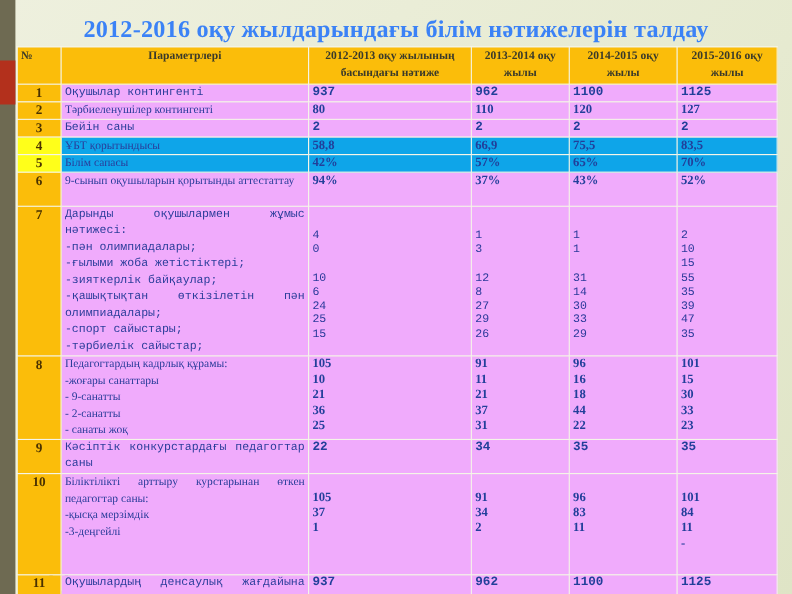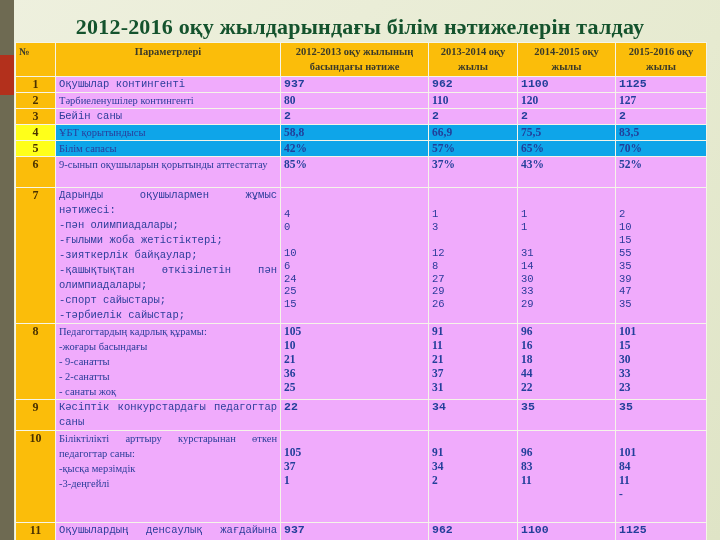--- a/index.html
+++ b/index.html
@@ -8,21 +8,21 @@
     background: linear-gradient(135deg, #eef0de 0%, #e6ead0 60%, #dfe4c6 100%);
     font-family: "Liberation Serif", serif;
   }
   .left-strip { position:absolute; left:0; top:0; width:14px; height:540px; background:#6e6a52; }
   .red-block { position:absolute; left:0; top:55px; width:14px; height:40px; background:#b3301c; }
   .deco-lines { position:absolute; left:50px; top:520px; width:60px; height:20px; }
   .deco-lines span { position:absolute; top:0; width:3px; height:24px; background:#8a8a70; transform:skewX(30deg); }
   .title {
     position:absolute; left:0; top:14px; width:720px; text-align:center;
     font-family: "Liberation Serif", serif; font-weight:bold; font-size:22px;
-    color:#14532d; letter-spacing:0.2px;
+    color:#3b82f6; letter-spacing:0.2px;
   }
   table {
     position:absolute; left:15px; top:42px; border-collapse:collapse;
     table-layout:fixed; width:691px;
   }
   td, th { padding:0 3px; vertical-align:top; border:1px solid #f5f5e8; }
   th {
     background:#fbbd0a; color:#3a3a2a; font-weight:bold; font-size:10.5px;
     line-height:15px; padding-top:1px; height:32px; text-align:center;
   }
@@ -105,21 +105,21 @@
         <td class="num">5</td>
         <td class="param">Білім сапасы</td>
         <td class="val">42%</td>
         <td class="val">57%</td>
         <td class="val">65%</td>
         <td class="val">70%</td>
       </tr>
       <tr class="b" style="height: 31px;">
         <td class="num">6</td>
         <td class="param">9-сынып оқушыларын қорытынды аттестаттау</td>
-        <td class="val">85%</td>
+        <td class="val">94%</td>
         <td class="val">37%</td>
         <td class="val">43%</td>
         <td class="val">52%</td>
       </tr>
       <tr class="a" style="height: 123px;">
         <td class="num">7</td>
         <td class="param">
           <span class="line">Дарынды оқушылармен жұмыс нәтижесі:</span>
           <span class="line">-пән олимпиадалары;</span>
           <span class="line">-ғылыми жоба жетістіктері;</span>
@@ -166,21 +166,21 @@
           <span class="line">35</span>
           <span class="line">39</span>
           <span class="line">47</span>
           <span class="line">35</span>
         </td>
       </tr>
       <tr class="b" style="height: 75px;">
         <td class="num">8</td>
         <td class="param">
           <span class="line">Педагогтардың кадрлық құрамы:</span>
-          <span class="line">-жоғары басындағы</span>
+          <span class="line">-жоғары санаттары</span>
           <span class="line">- 9-санатты</span>
           <span class="line">- 2-санатты</span>
           <span class="line">- санаты жоқ</span>
         </td>
         <td class="val">
           <span class="line">105</span>
           <span class="line">10</span>
           <span class="line">21</span>
           <span class="line">36</span>
           <span class="line">25</span>

